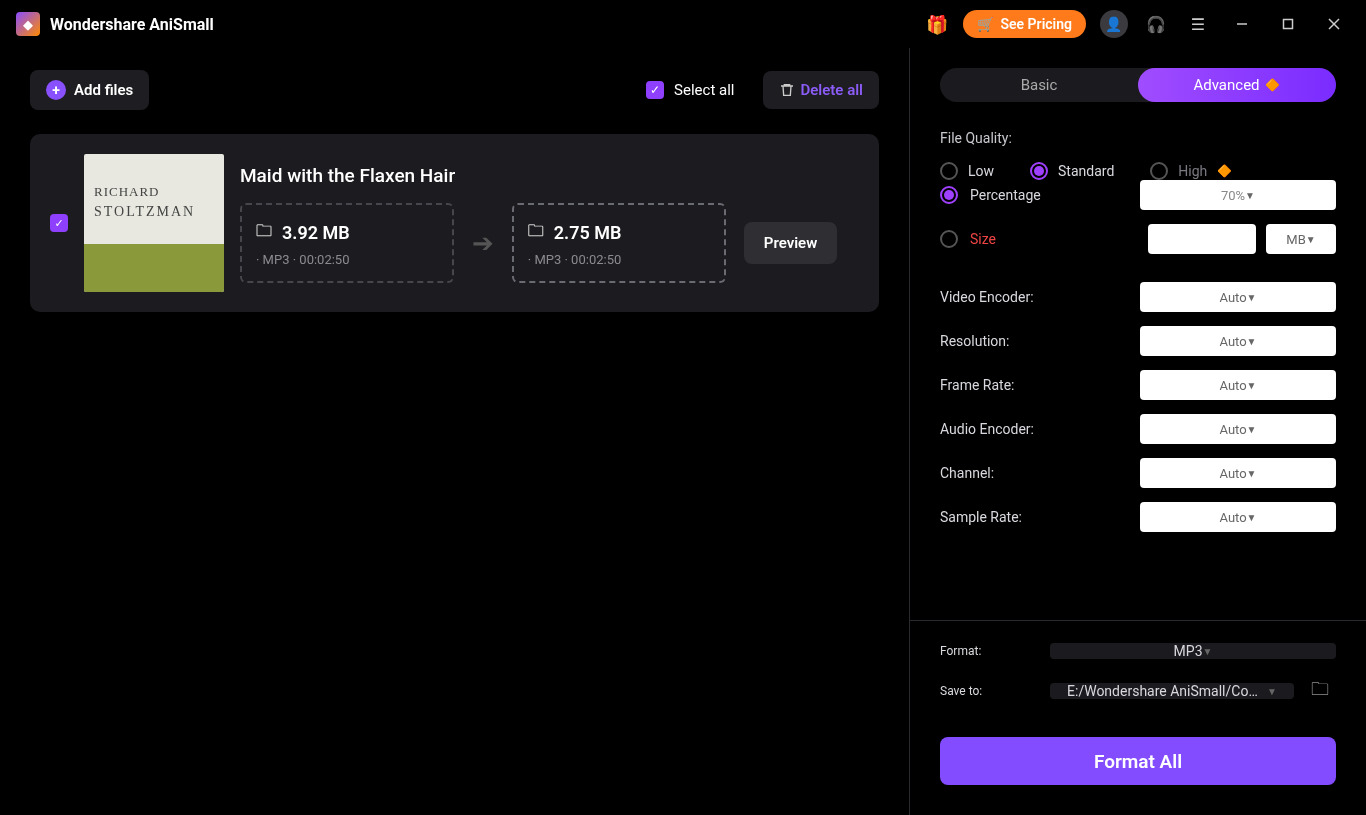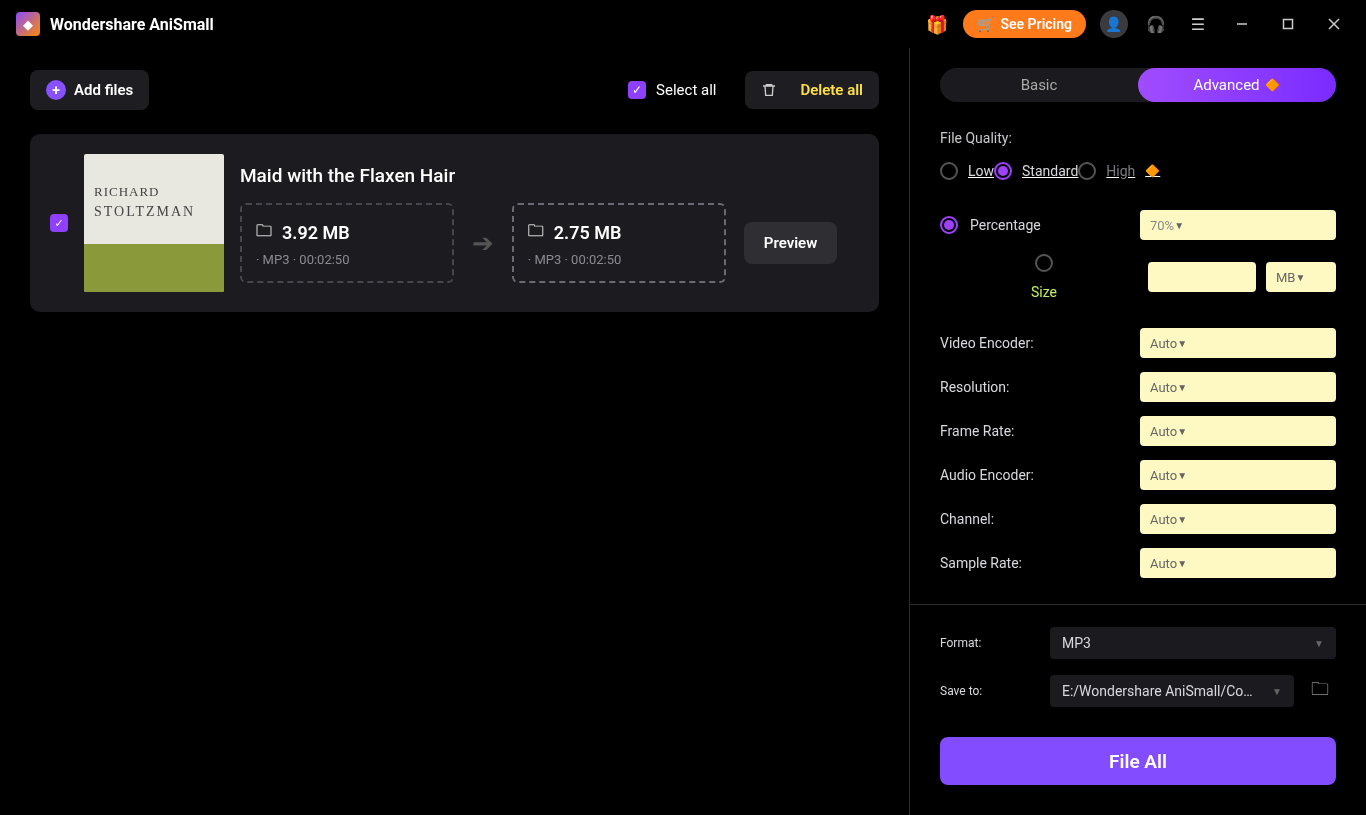--- a/index.html
+++ b/index.html
@@ -21,21 +21,21 @@
   .content { display:flex; height:767px; }
   .left-pane { flex:1; padding: 22px 30px; border-right:1px solid #2a2a2e; overflow:hidden;}
   .right-pane { width:456px; display:flex; flex-direction:column; }
   
   
   .actions { display:flex; align-items:center; margin-bottom:24px; }
   .add-files { display:flex; align-items:center; gap:8px; background:#1e1e22; border:none; border-radius:8px; padding:10px 16px; color:#fff; font-size:15px; font-weight:600; cursor:pointer;}
   .plus-circle { width:20px; height:20px; border-radius:50%; background:#8950ff; display:flex; align-items:center; justify-content:center; color:#fff; font-weight:700; font-size:14px;}
   .select-all { margin-left:auto; display:flex; align-items:center; gap:10px; font-size:15px; color:#fff;}
   .chk { width:18px; height:18px; border-radius:4px; background:#8f40ff; display:flex; align-items:center; justify-content:center; font-size:12px; color:#fff;}
-  .delete-all { display:flex; align-items:center; gap:24px; background:#1e1e22; border:none; border-radius:8px; padding:10px 16px; color:#fde047; font-size:15px; font-weight:600; cursor:pointer; margin-left:28px;}
+  .delete-all { display:flex; align-items:center; gap:6px; background:#1e1e22; border:none; border-radius:8px; padding:10px 16px; color:#8b5cf6; font-size:15px; font-weight:600; cursor:pointer; margin-left:28px;}
   .trash { width:16px; height:16px; color:#ccc; }
   
   
   .file-card { background:#1c1c20; border-radius:10px; padding:20px; display:flex; align-items:center; gap:16px;}
   .chk-small { width:18px; height:18px; border-radius:4px; background:#8f40ff; display:flex; align-items:center; justify-content:center; font-size:11px; color:#fff;}
   .thumb { width:140px; height:138px; background:#e8e8e0; border-radius:2px; position:relative; overflow:hidden;}
   .thumb .txt1 { position:absolute; top:30px; left:10px; color:#444; font-size:13px; font-weight:300; letter-spacing:1px; font-family: Georgia, serif;}
   .thumb .txt2 { position:absolute; top:50px; left:10px; color:#444; font-size:14px; font-weight:300; letter-spacing:2px; font-family: Georgia, serif;}
   .thumb .green { position:absolute; bottom:0; left:0; right:0; height:48px; background:#8a9a3a;}
   .file-body { flex:1; }
@@ -52,43 +52,43 @@
   
   .right-top { padding:20px 30px 0 30px; flex:1; overflow-y:auto;}
   .tabs { display:flex; background:#1b1b1f; border-radius:18px; height:34px; margin-bottom:28px;}
   .tab { flex:1; display:flex; align-items:center; justify-content:center; gap:6px; border-radius:18px; font-size:15px; cursor:pointer;}
   .tab.basic { color:#aaa; }
   .tab.advanced { background:linear-gradient(90deg,#a04cff,#7a2cff); color:#fff;}
   .diamond { font-size:12px;}
   
   .sec-label { font-size:14px; color:#c8c8ce; margin-bottom:16px;}
   
-  .radio-row { display:flex; margin-bottom:30px;text-decoration:underline;}
+  .radio-row { display:flex; gap:36px; }
   .radio { display:flex; align-items:center; gap:10px; font-size:14px; color:#d8d8de;}
   .radio .o { width:18px; height:18px; border-radius:50%; border:2px solid #555; display:inline-block;}
   .radio .o.on { border-color:#a040ff; position:relative;}
   .radio .o.on::after { content:''; position:absolute; top:2px; left:2px; width:10px; height:10px; background:#a040ff; border-radius:50%;}
   .radio.dim { color:#7a7a82;}
   
   .option-row { display:flex; align-items:center; margin-bottom:14px;}
   .option-row .lbl { flex:1; font-size:14px; color:#d8d8de; display:flex; align-items:center; gap:8px;}
   .option-row .lbl.radio-lbl { display:flex; align-items:center; gap:12px;}
-  .sel { width:196px; height:30px; background:#fef9c3; border:none; border-radius:4px; color:#888; font-size:13px; padding:0 10px; display:flex; align-items:center; justify-content:flex-start;}
+  .sel { width:196px; height:30px; background:#ffffff; border:none; border-radius:4px; color:#888; font-size:13px; padding:0 10px; display:flex; align-items:center; justify-content:center;}
   .sel.dim { color:#666;}
   .sel-short { width:108px;}
   .sel-mb { width:70px; margin-left:10px;}
   .chev { color:#666; font-size:10px;}
   
   .settings-list { margin-top:10px;}
   .settings-list .option-row { margin-bottom:14px;}
   
   .right-bottom { padding:22px 30px 30px 30px; border-top:1px solid #2a2a2e;}
   .br-row { display:flex; align-items:center; margin-bottom:16px;}
   .br-row .lbl { width:110px; font-size:12px; color:#d8d8de;}
-  .br-sel { flex:1; height:32px; background:#1b1b1f; border:none; border-radius:4px; color:#d8d8de; font-size:14px; padding:0 12px; display:flex; align-items:center; justify-content:space-between;}
+  .br-sel { flex:1; height:16px; background:#1b1b1f; border:none; border-radius:4px; color:#d8d8de; font-size:14px; padding:0 12px; display:flex; align-items:center; justify-content:center;}
   .folder-btn { width:32px; height:32px; display:flex; align-items:center; justify-content:center; color:#ccc; margin-left:10px; cursor:pointer; font-size:18px;}
   .start-btn { width:100%; height:48px; background:#844cff; border:none; border-radius:8px; color:#fff; font-size:19px; font-weight:600; margin-top:14px; cursor:pointer;}
 </style>
 </head>
 <body>
 
 <div class="titlebar">
   <div class="titlebar-left">
     <div class="app-icon">◆</div>
     <div class="app-title">Wondershare AniSmall</div>
@@ -207,21 +207,21 @@
             </span>
             <span>Percentage</span>
           </div>
         <div class="sel">
             <span>70%</span>
             <span class="chev">▼</span>
           </div>
       </div>
 
       <div class="option-row">
-        <div class="lbl radio-lbl dim" style="color:#bef264;flex-direction:column;">
+        <div class="lbl radio-lbl dim" style="color:#ef4444;">
             <span style="width:18px;height:18px;border-radius:50%;border:2px solid #555;display:inline-block;"></span>
             <span>Size</span>
           </div>
         <div class="sel sel-short dim">
             <span></span>
           </div>
         <div class="sel sel-mb dim">
             <span>MB</span>
             <span class="chev">▼</span>
           </div>
@@ -282,16 +282,16 @@
           </div>
       </div>
       <div class="br-row">
         <div class="lbl">Save to:</div>
         <div class="br-sel">
             <span style="white-space:nowrap;overflow:hidden;text-overflow:ellipsis;max-width:200px;">E:/Wondershare AniSmall/Comp</span>
             <span class="chev">▼</span>
           </div>
         <div class="folder-btn">🗀</div>
       </div>
-      <button class="start-btn">File All</button>
+      <button class="start-btn">Format All</button>
     </div>
   </div>
 </div>
 
 </body></html>

